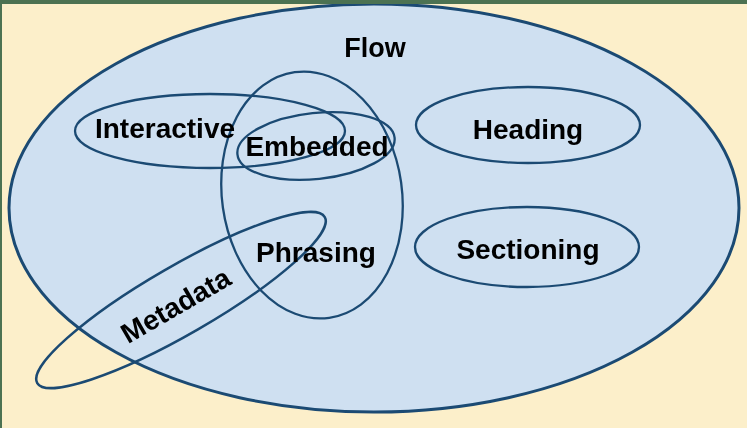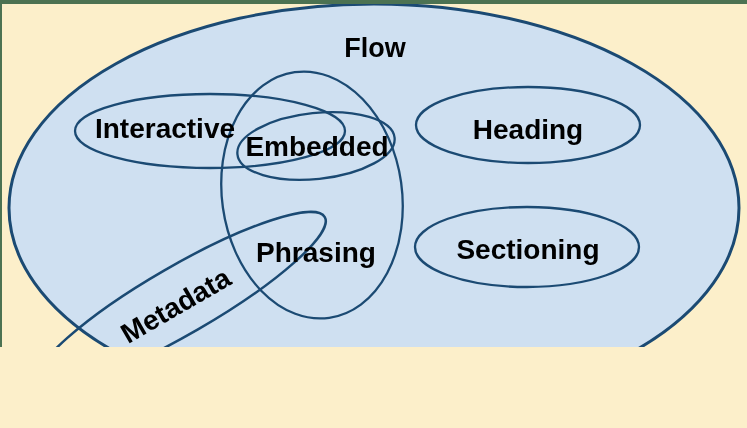--- a/index.html
+++ b/index.html
@@ -3,21 +3,21 @@
 <meta charset="utf-8">
 <style>
   html, body {
     margin: 0;
     padding: 0;
     background: #FCEFCA;
   }
   .screen {
     position: relative;
     width: 747px;
-    height: 347px;
+    height: 428px;
     overflow: hidden;
     font-family: "Liberation Sans", sans-serif;
   }
   svg { display: block; }
   .lbl {
     font-family: "Liberation Sans", sans-serif;
     font-weight: bold;
     font-size: 28px;
     text-anchor: middle;
   }

